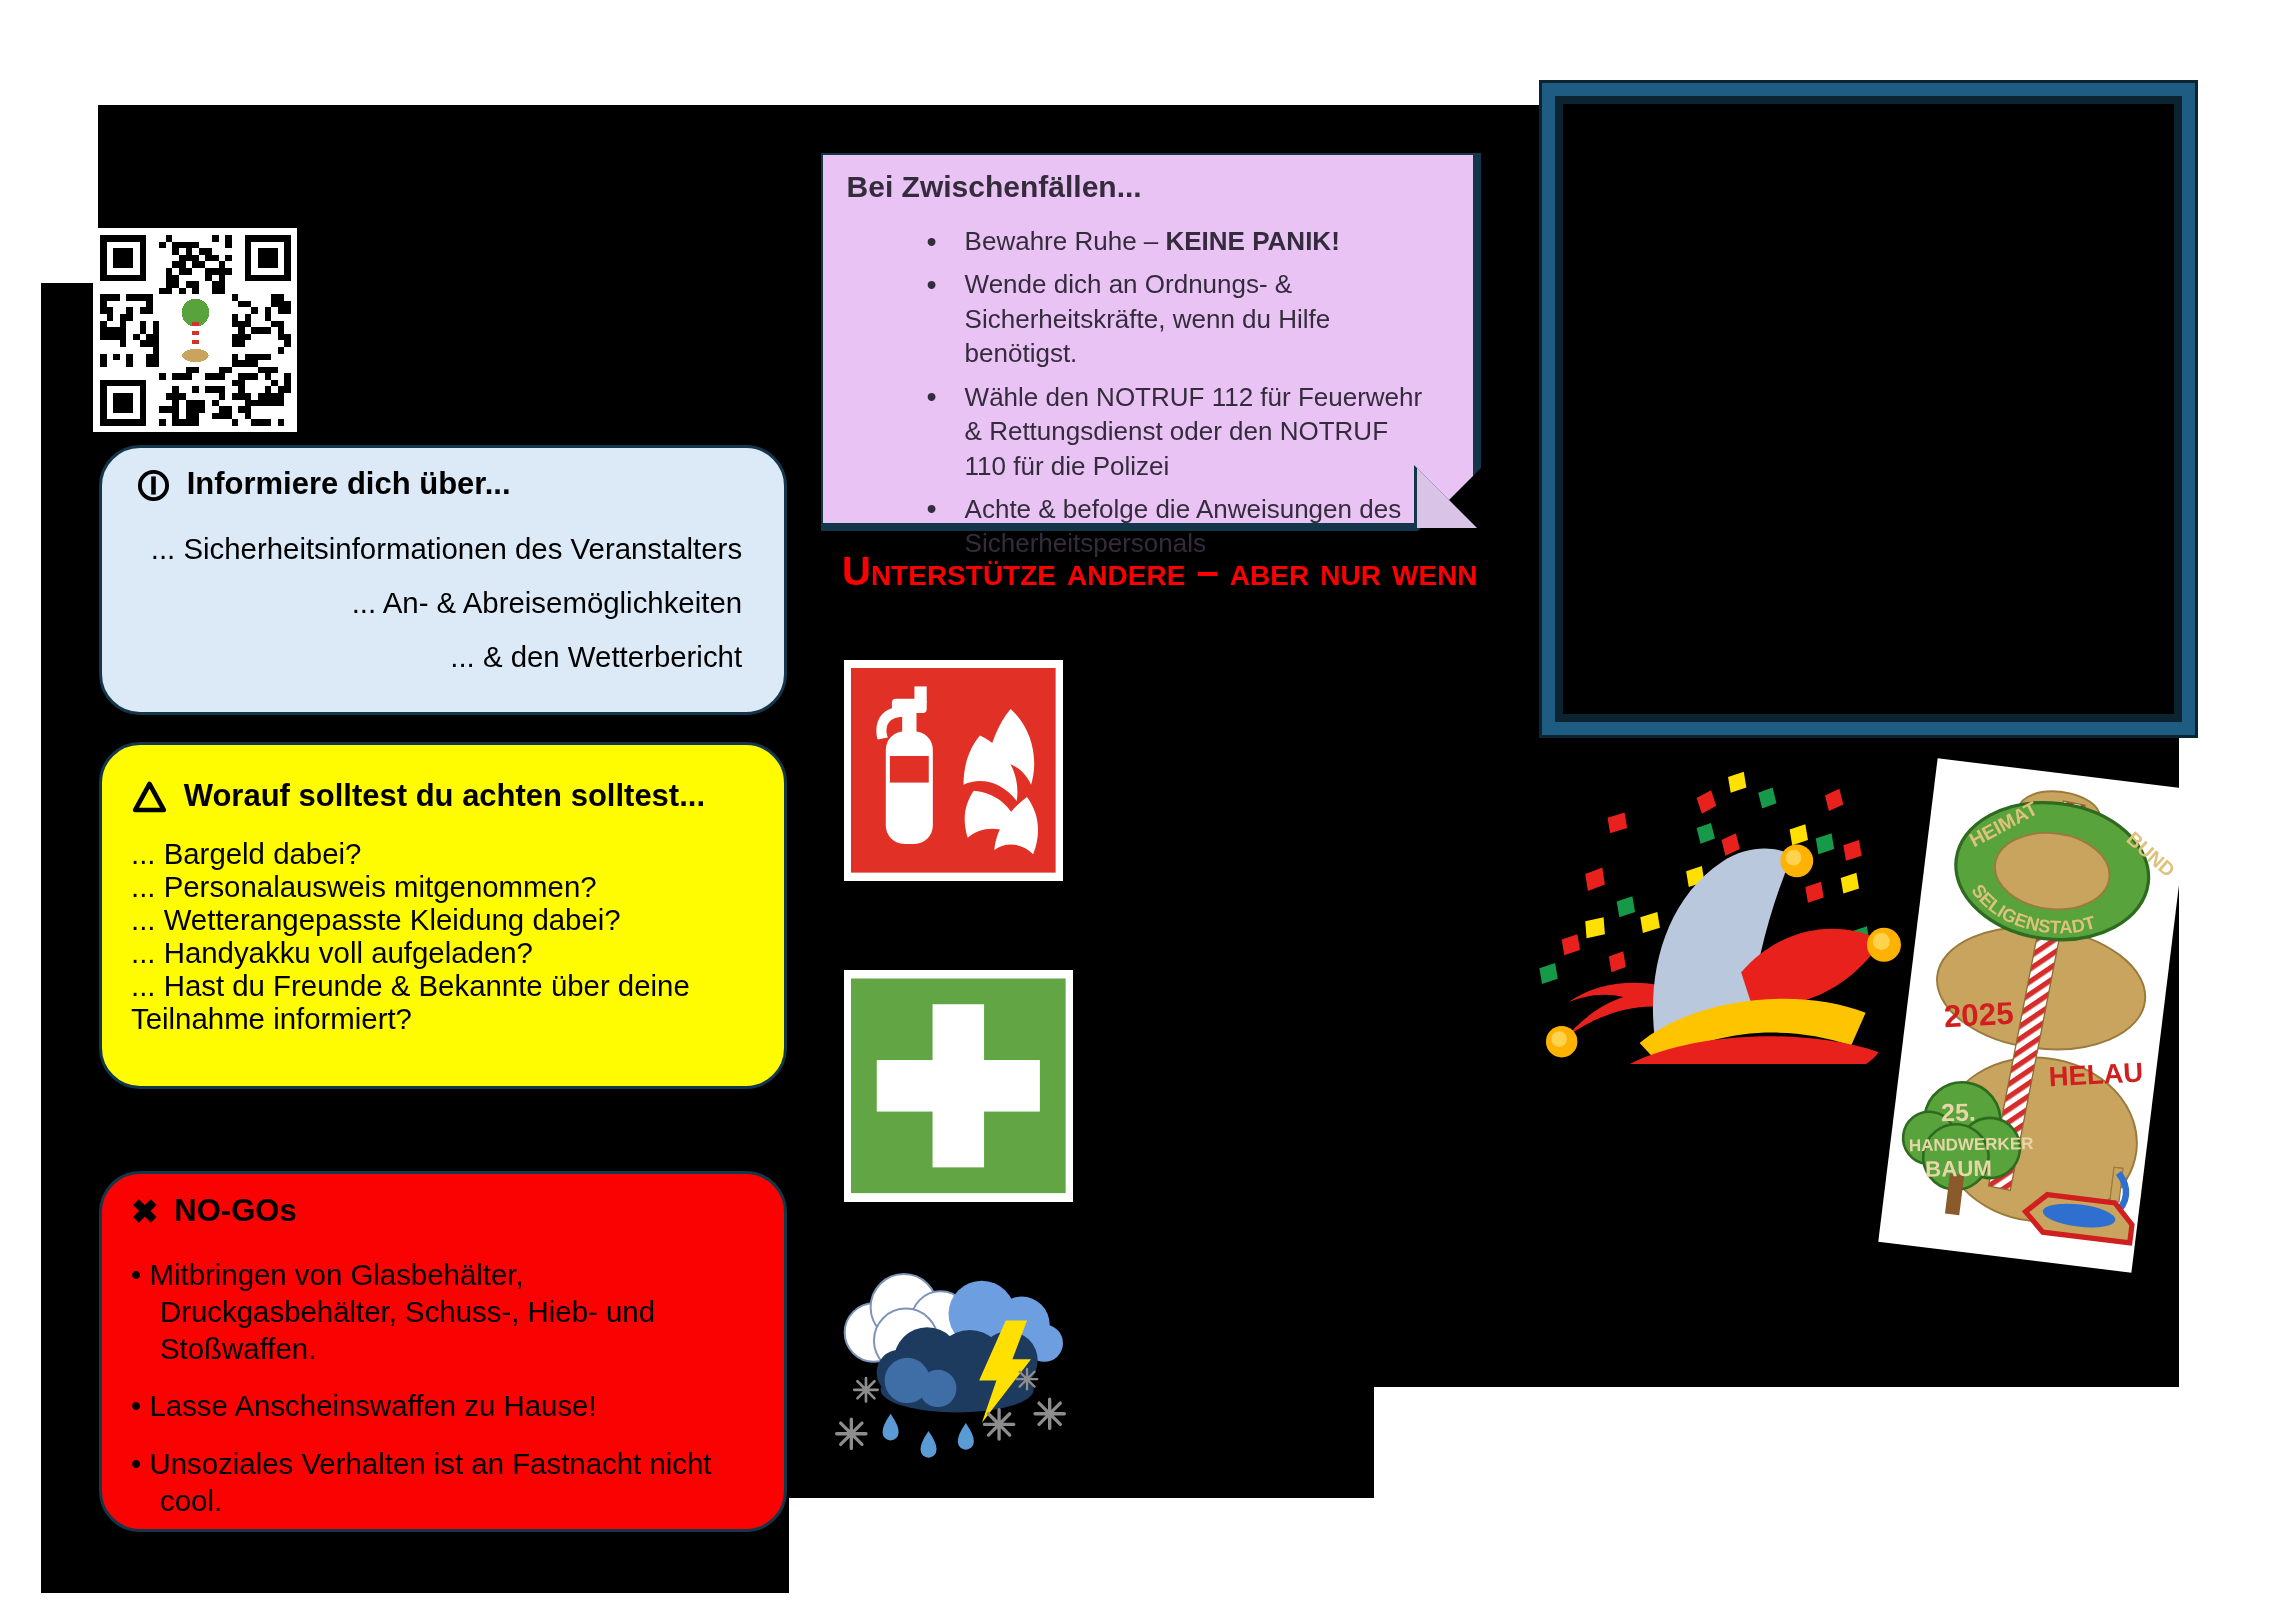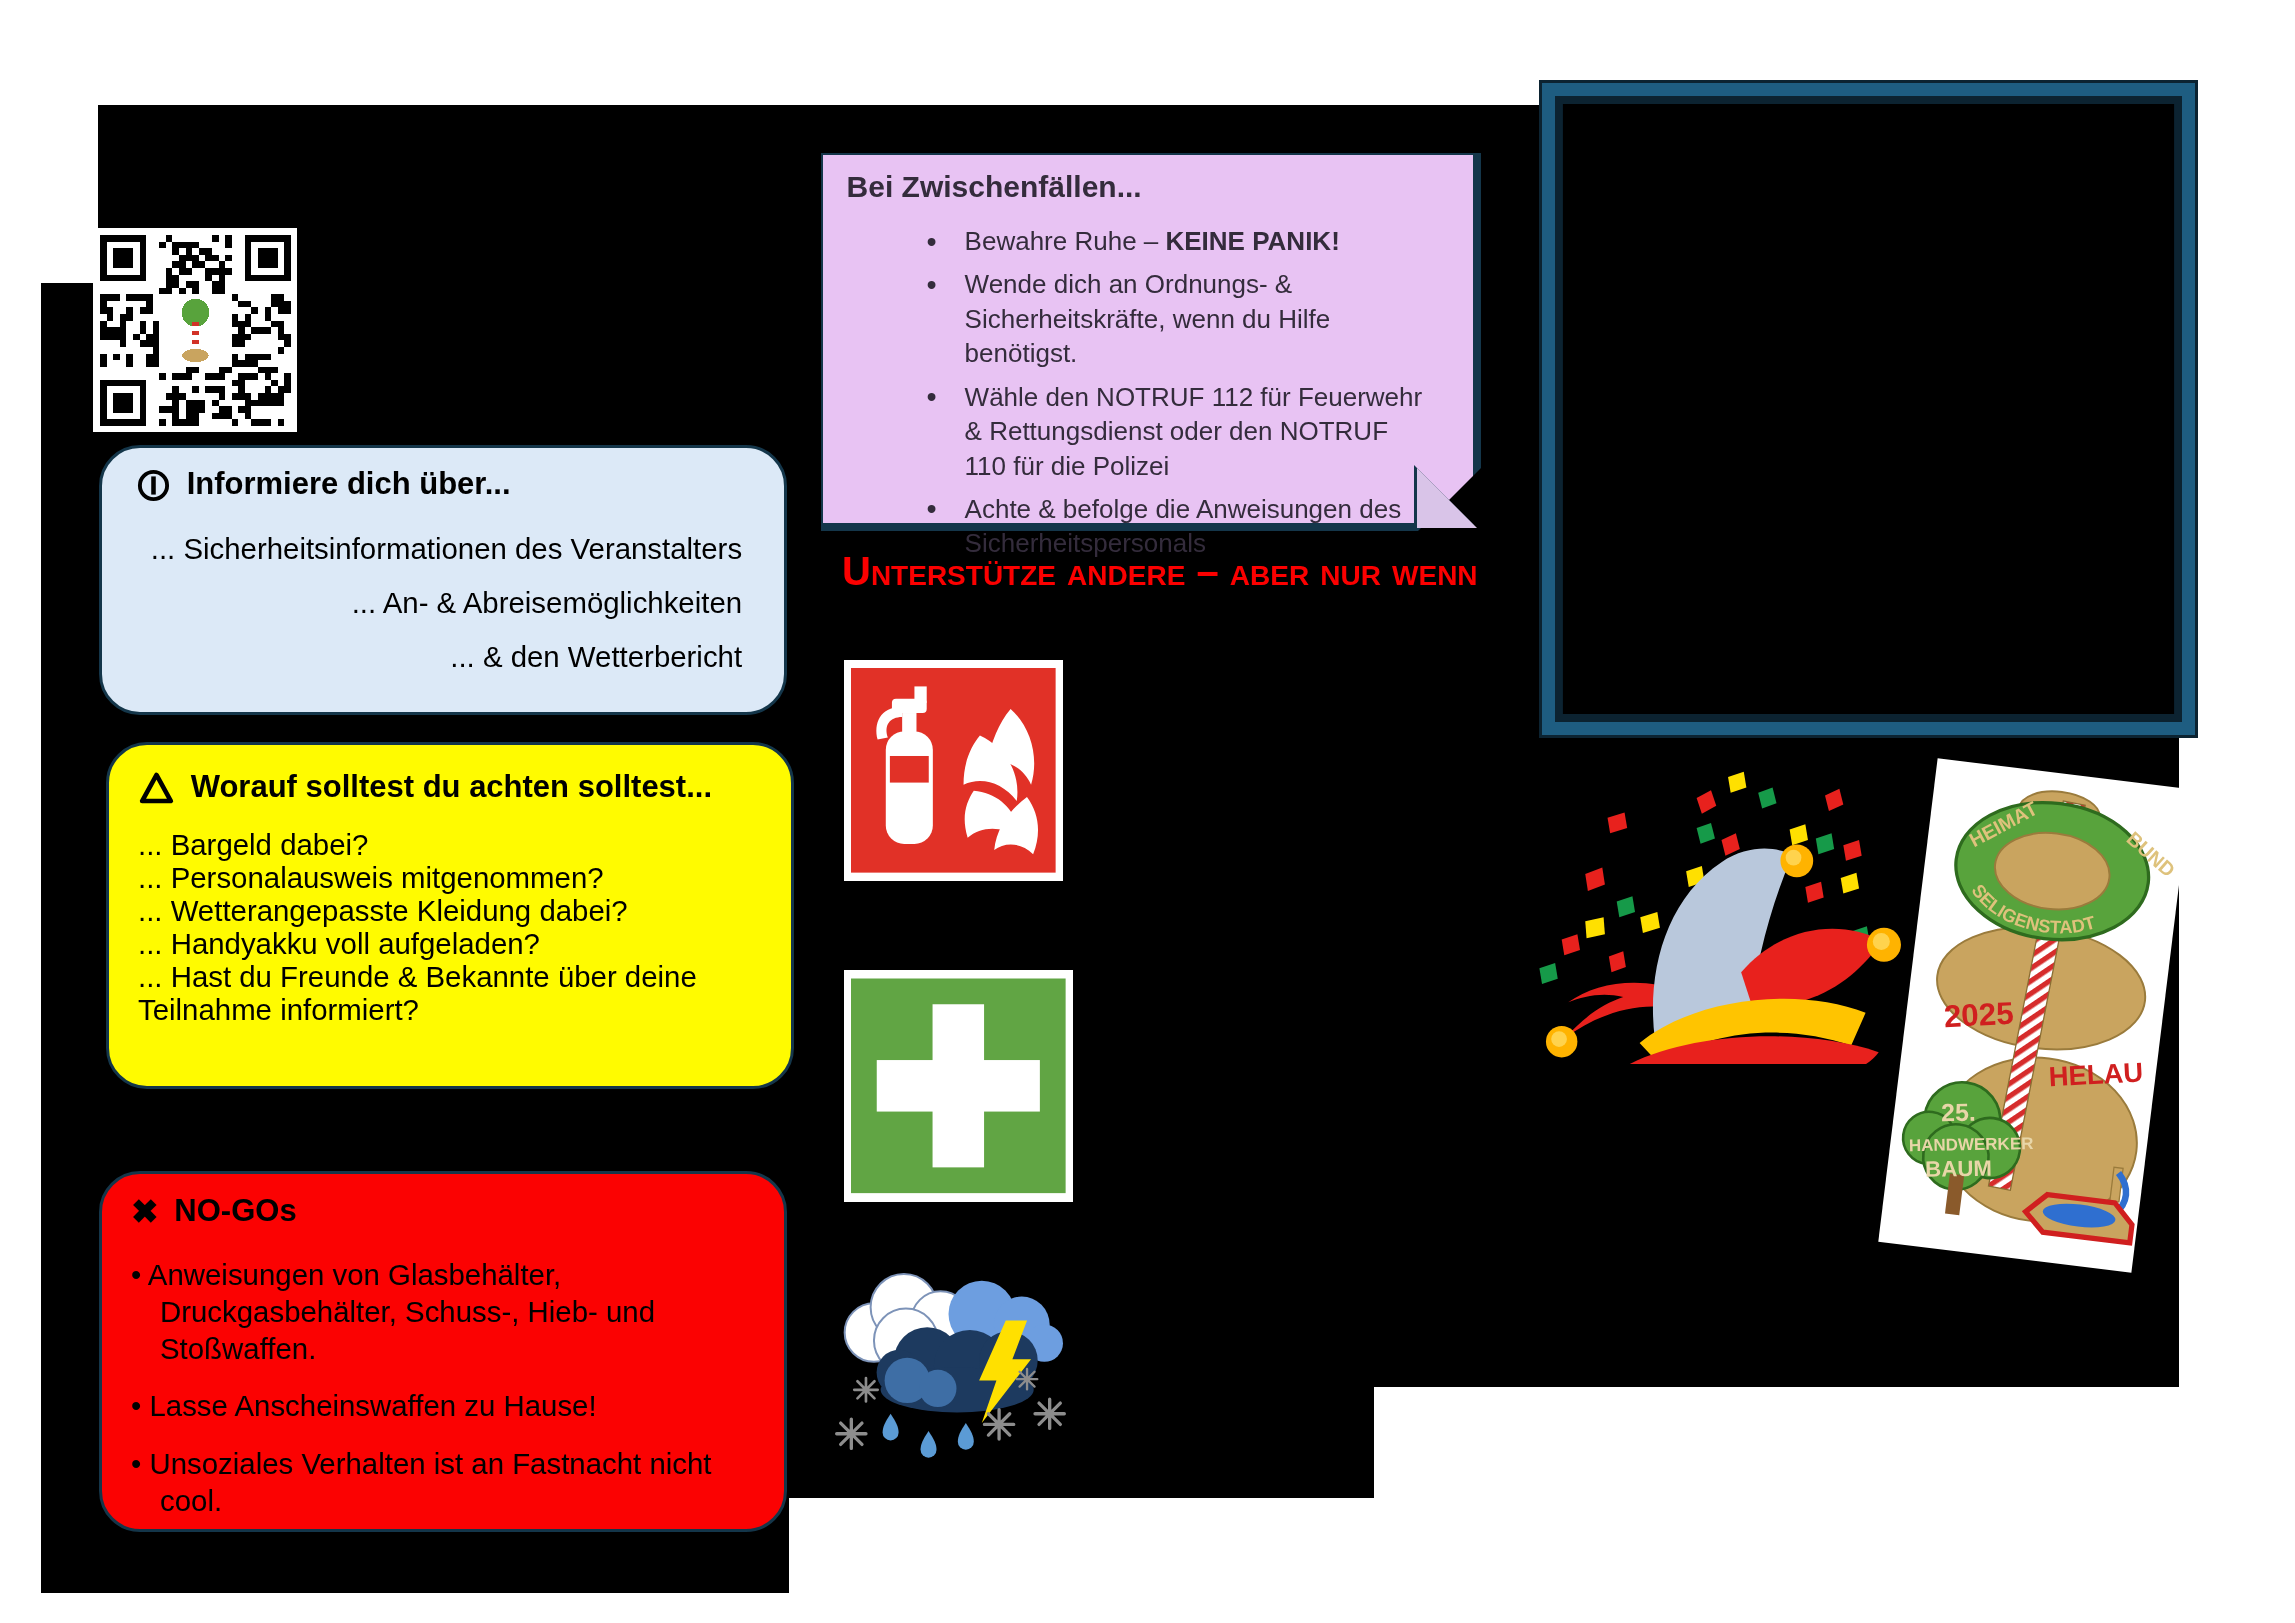--- a/index.html
+++ b/index.html
@@ -12,21 +12,21 @@
                       789px 1498px,789px 1593px,41px 1593px,41px 283px,98px 283px);}
   
   #qr-panel{left:93px;top:228px;width:204px;height:204px;background:#fff;padding:6.5px;box-sizing:border-box}
   #qr-panel svg{width:100%;height:100%}
   
   .bubble{border:3.9px solid #14364a;border-radius:41px;box-sizing:border-box;color:#000}
   .bhead{display:flex;gap:15.7px;font-weight:bold;font-size:31px;line-height:1.05}
   #info-box{left:99px;top:445px;width:688px;height:270px;background:#dce9f7;padding:19.6px 34px}
   #info-box .items{margin-top:29px;display:flex;flex-direction:column;row-gap:20px;
                    text-align:right;padding-right:7.9px;font-size:29.4px}
-  #check-box{left:106px;top:742px;width:688px;height:347px;background:#fffb00;padding:26px 29px}
+  #check-box{left:99px;top:742px;width:688px;height:347px;background:#fffb00;padding:35px 29px}
   #check-box .items{margin-top:24px;display:flex;flex-direction:column;font-size:29.4px;line-height:1.12}
   #nogo-box{left:99px;top:1171px;width:688px;height:361px;background:#fb0202;padding:21px 29px}
   #nogo-box .items{margin-top:27.5px;display:flex;flex-direction:column;row-gap:21px;font-size:29.4px;line-height:1.25}
   .nogo-item{padding-left:29px;text-indent:-29px}
   .nogo-item::before{content:"• "}
   
   #incident-box{left:821px;top:153px;width:660px;height:378px;background:#e8c3f3;color:#342c3c;
     border:2.6px solid #14364a;border-right:8.5px solid #14364a;border-bottom:8.5px solid #14364a;
     box-sizing:border-box;padding:15.7px 23.6px}
   #incident-box .bhead{font-size:30px;color:#342c3c}
@@ -346,21 +346,21 @@
     <div>... Hast du Freunde &amp; Bekannte über deine Teilnahme informiert?</div>
   </div>
 </div>
 
 <div class="abs bubble" id="nogo-box">
   <div class="bhead">
     <span style="font-size:33px">✖</span>
     <span>NO-GOs</span>
   </div>
   <div class="items">
-    <div class="nogo-item">Anweisungen von Glasbehälter, Druckgasbehälter, Schuss-, Hieb- und Stoßwaffen.</div>
+    <div class="nogo-item">Mitbringen von Glasbehälter, Druckgasbehälter, Schuss-, Hieb- und Stoßwaffen.</div>
     <div class="nogo-item">Lasse Anscheinswaffen zu Hause!</div>
     <div class="nogo-item">Unsoziales Verhalten ist an Fastnacht nicht cool.</div>
   </div>
 </div>
 
 <div class="abs" id="incident-box">
   <div class="bhead">
     <span>Bei Zwischenfällen...</span>
   </div>
   <ul>

